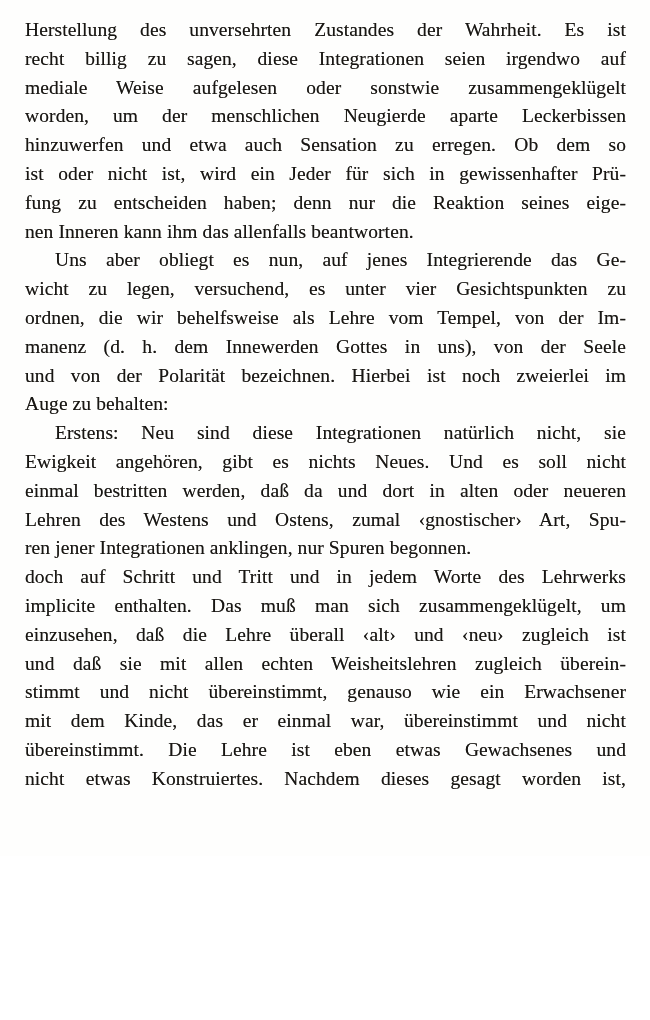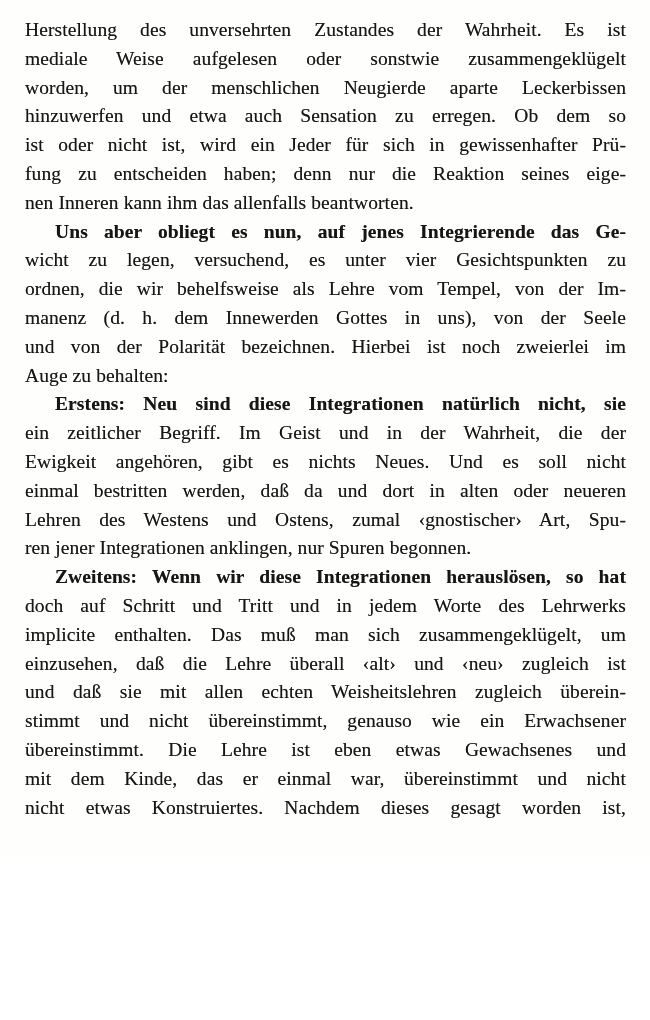--- a/index.html
+++ b/index.html
@@ -26,62 +26,60 @@
     text-shadow: 0 0 0.6px rgba(20, 16, 10, 0.55);
     letter-spacing: 0.1px;
   }
   .line {
     text-align: justify;
     text-align-last: justify;
     white-space: normal;
   }
   .line.indent {
     text-indent: 30px;
-    font-weight: bold;
   }
   .line.last {
     text-align-last: left;
   }
   .page-number {
     position: absolute;
     top: 933px;
     right: 22px;
     font-size: 23px;
     line-height: 28px;
     text-shadow: 0 0 0.6px rgba(20, 16, 10, 0.55);
   }
 </style>
 </head>
 <body>
 
 <div class="page">
   <div class="text-block">
       <div class="line">Herstellung des unversehrten Zustandes der Wahrheit. Es ist</div>
+      <div class="line">recht billig zu sagen, diese Integrationen seien irgendwo auf</div>
       <div class="line">mediale Weise aufgelesen oder sonstwie zusammengeklügelt</div>
       <div class="line">worden, um der menschlichen Neugierde aparte Leckerbissen</div>
       <div class="line">hinzuwerfen und etwa auch Sensation zu erregen. Ob dem so</div>
       <div class="line">ist oder nicht ist, wird ein Jeder für sich in gewissenhafter Prü-</div>
       <div class="line">fung zu entscheiden haben; denn nur die Reaktion seines eige-</div>
       <div class="line last">nen Inneren kann ihm das allenfalls beantworten.</div>
       <div class="line indent">Uns aber obliegt es nun, auf jenes Integrierende das Ge-</div>
       <div class="line">wicht zu legen, versuchend, es unter vier Gesichtspunkten zu</div>
       <div class="line">ordnen, die wir behelfsweise als Lehre vom Tempel, von der Im-</div>
       <div class="line">manenz (d. h. dem Innewerden Gottes in uns), von der Seele</div>
       <div class="line">und von der Polarität bezeichnen. Hierbei ist noch zweierlei im</div>
       <div class="line last">Auge zu behalten:</div>
       <div class="line indent">Erstens: Neu sind diese Integrationen natürlich nicht, sie</div>
-      <div class="line">ein zeitlicher Begriff. Im Geist und in der Wahrheit, die der</div>
       <div class="line">Ewigkeit angehören, gibt es nichts Neues. Und es soll nicht</div>
       <div class="line">einmal bestritten werden, daß da und dort in alten oder neueren</div>
       <div class="line">Lehren des Westens und Ostens, zumal ‹gnostischer› Art, Spu-</div>
       <div class="line last">ren jener Integrationen anklingen, nur Spuren begonnen.</div>
-      <div class="line indent">Zweitens: Wenn wir diese Integrationen herauslösen, so hat</div>
       <div class="line">doch auf Schritt und Tritt und in jedem Worte des Lehrwerks</div>
       <div class="line">implicite enthalten. Das muß man sich zusammengeklügelt, um</div>
       <div class="line">einzusehen, daß die Lehre überall ‹alt› und ‹neu› zugleich ist</div>
       <div class="line">und daß sie mit allen echten Weisheitslehren zugleich überein-</div>
       <div class="line">stimmt und nicht übereinstimmt, genauso wie ein Erwachsener</div>
+      <div class="line">mit dem Kinde, das er einmal war, übereinstimmt und nicht</div>
       <div class="line">übereinstimmt. Die Lehre ist eben etwas Gewachsenes und</div>
-      <div class="line">mit dem Kinde, das er einmal war, übereinstimmt und nicht</div>
       <div class="line">nicht etwas Konstruiertes. Nachdem dieses gesagt worden ist,</div>
     </div>
   <div class="page-number">95</div>
 </div>
 
 </body></html>

